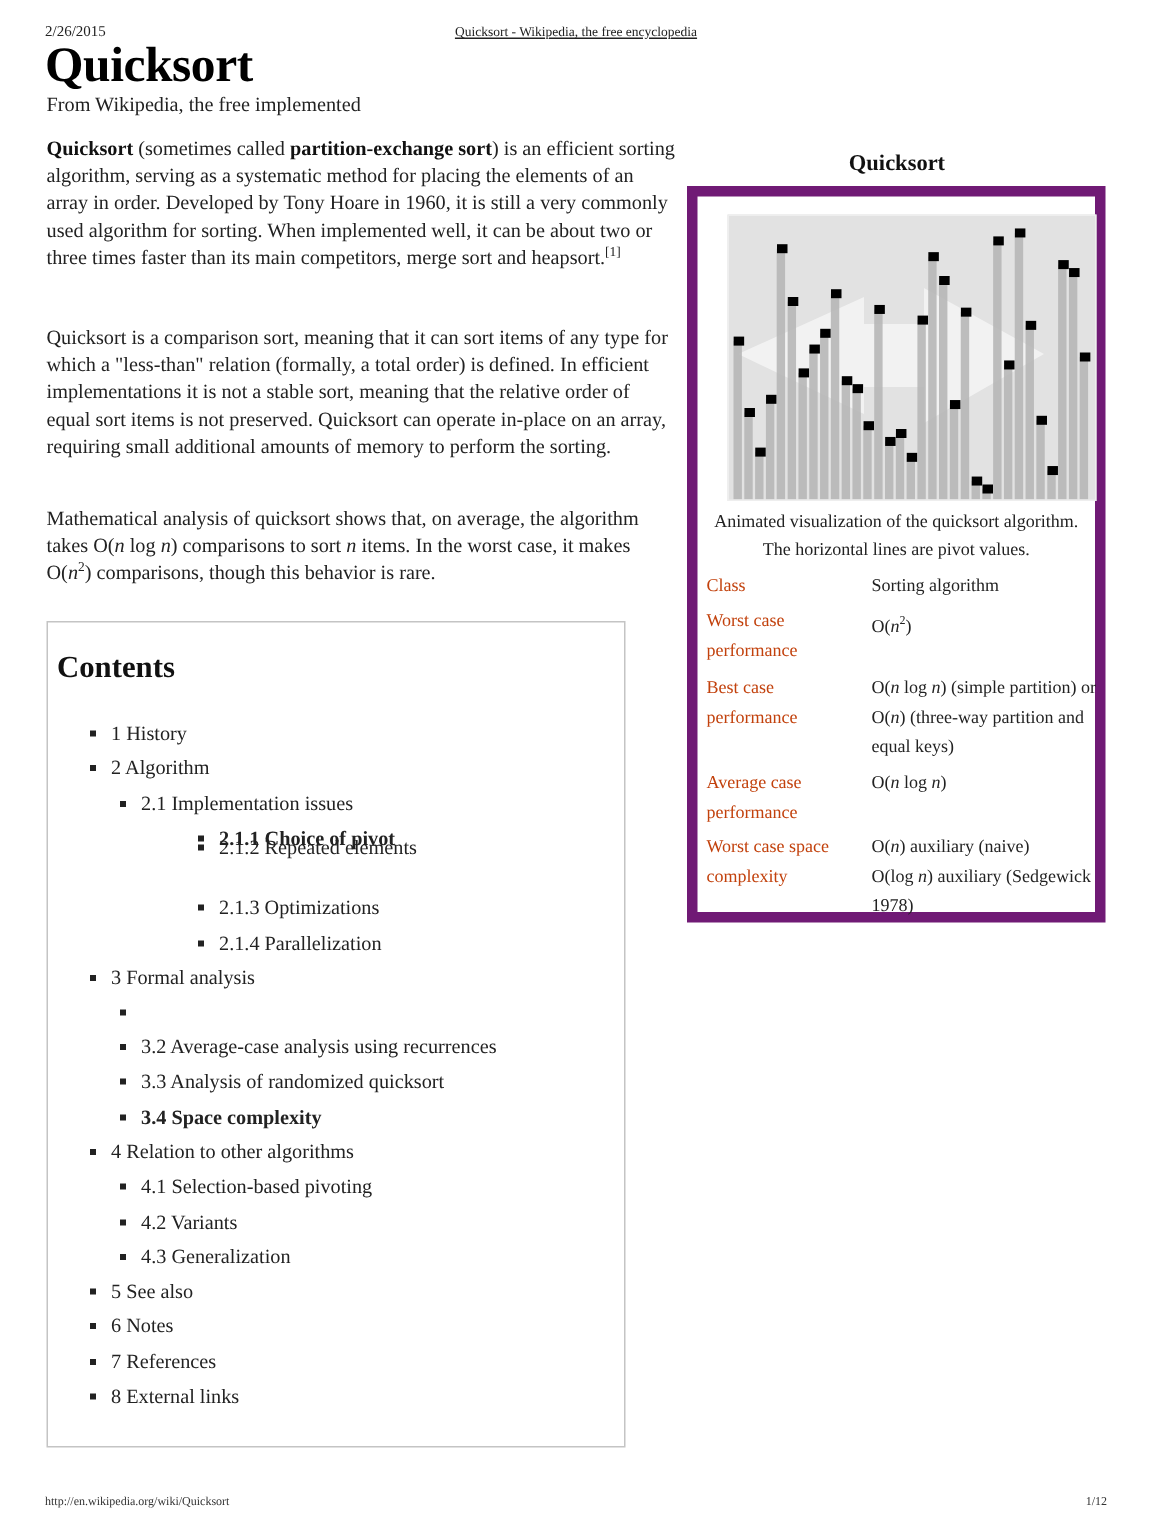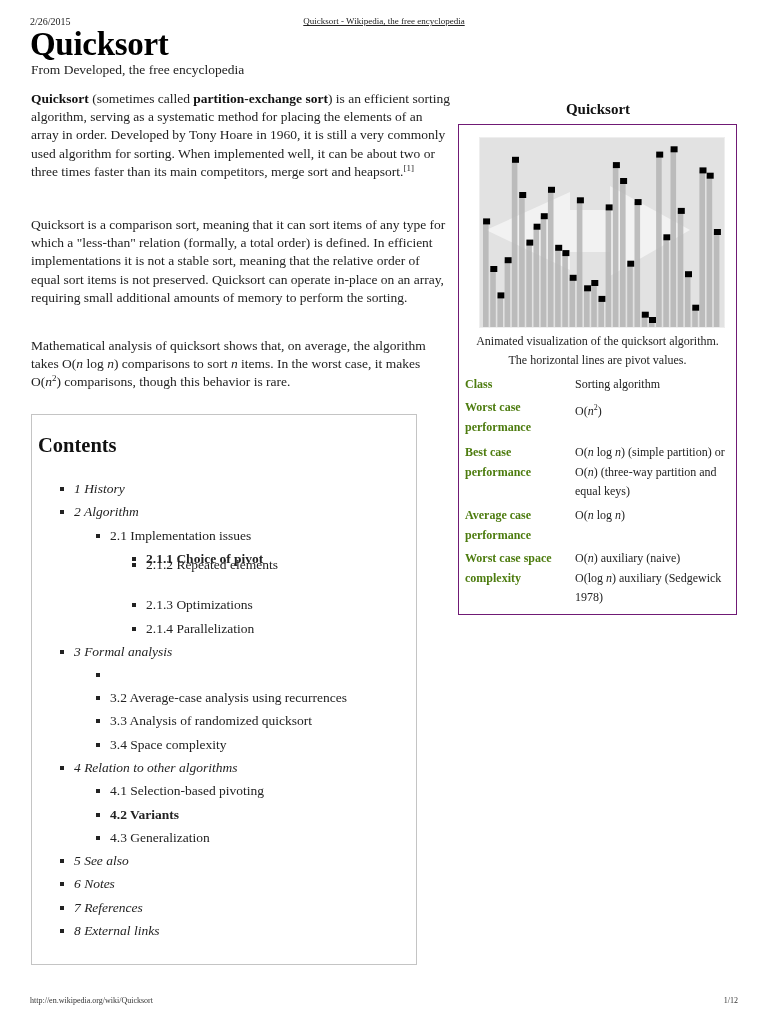--- a/index.html
+++ b/index.html
@@ -28,61 +28,61 @@
   #p2 { top: 216px; }
   #p3 { top: 337px; }
 
   
   .infobox-caption {
     position: absolute; left: 458px; width: 280px; top: 101px;
     text-align: center; font-size: 15px; font-weight: bold; color: #111;
   }
   .infobox {
     position: absolute; left: 458px; top: 124px; width: 279px; height: 491px;
-    border: 1px solid #701a75; box-sizing: border-box; background: #fff;
+    border: 7px solid #701a75; box-sizing: border-box; background: #fff;
   }
   .chart {
     position: absolute; left: 20px; top: 12px; width: 244px; height: 189px;
     background: #e2e2e2; border: 1px solid #eeeeee; overflow: hidden;
   }
   .chart svg { position: absolute; left: 0; top: 0; }
   .img-caption {
     position: absolute; left: 0; right: 0; top: 207px; text-align: center;
     font-size: 12px; line-height: 18.5px; color: #222;
   }
   .ib-row { position: absolute; left: 6px; right: 6px; font-size: 12px; line-height: 19.5px; }
-  .ib-label { position: absolute; left: 0; width: 100px; font-weight: bold; color: #4d7c0f; }
+  .ib-label { position: absolute; left: 0; width: 100px; font-weight: normal; color: #c2410c; }
   .ib-value { position: absolute; left: 110px; width: 160px; color: #222; }
 
   
   .toc {
     position: absolute; left: 31px; top: 414px; width: 386px; height: 551px;
     border: 1px solid #c4c4c4; box-sizing: border-box; background: #fff;
   }
   .toc-title {
     position: absolute; left: 6px; top: 19px; margin: 0;
     font-size: 20.5px; font-weight: bold; color: #111;
   }
   .toc-item { position: absolute; font-size: 13.5px; color: #222; white-space: nowrap; }
   .toc-item .bullet {
     display: inline-block; width: 4px; height: 4px; background: #222;
     vertical-align: middle; margin-right: 10px; position: relative; top: -1px;
   }
-  .lvl1 { left: 28px; font-style: italic; }
-  .lvl2 { left: 64px; }
+  .lvl1 { left: 28px; }
+  .lvl2 { left: 48px; }
   .lvl3 { left: 100px; }
 </style>
 </head>
 <body>
 
 <div class="pdf-header-date">2/26/2015</div>
 <div class="pdf-header-title">Quicksort - Wikipedia, the free encyclopedia</div>
 
 <h1 class="page-title">Quicksort</h1>
-<div class="subtitle">From Developed, the free encyclopedia</div>
+<div class="subtitle">From Wikipedia, the free implemented</div>
 
 <p class="lead" id="p1"><b>Quicksort</b><span> (sometimes called </span><b>partition-exchange sort</b><span>) is an efficient sorting algorithm, serving as a systematic method for placing the elements of an array in order. Developed by Tony Hoare in 1960, it is still a very commonly used algorithm for sorting. When implemented well, it can be about two or three times faster than its main competitors, merge sort and heapsort.</span><sup>[1]</sup></p>
 
 <p class="lead" id="p2">Quicksort is a comparison sort, meaning that it can sort items of any type for which a "less-than" relation (formally, a total order) is defined. In efficient implementations it is not a stable sort, meaning that the relative order of equal sort items is not preserved. Quicksort can operate in-place on an array, requiring small additional amounts of memory to perform the sorting.</p>
 
 <p class="lead" id="p3"><span>Mathematical analysis of quicksort shows that, on average, the algorithm takes O(</span><i>n</i><span> log </span><i>n</i><span>) comparisons to sort </span><i>n</i><span> items. In the worst case, it makes O(</span><i>n</i><sup>2</sup><span>) comparisons, though this behavior is rare.</span></p>
 
 <div class="infobox-caption">Quicksort</div>
 <div class="infobox">
   <div class="chart">
@@ -193,24 +193,24 @@
       <div class="toc-item lvl1" style="top: 89px;"><span class="bullet"></span><span>2 Algorithm</span></div>
       <div class="toc-item lvl2" style="top: 113px;"><span class="bullet"></span><span>2.1 Implementation issues</span></div>
       <div class="toc-item lvl3" style="top: 136px; font-weight: bold;"><span class="bullet"></span><span>2.1.1 Choice of pivot</span></div>
       <div class="toc-item lvl3" style="top: 142px;"><span class="bullet"></span><span>2.1.2 Repeated elements</span></div>
       <div class="toc-item lvl3" style="top: 182px;"><span class="bullet"></span><span>2.1.3 Optimizations</span></div>
       <div class="toc-item lvl3" style="top: 206px; text-align: center;"><span class="bullet"></span><span>2.1.4 Parallelization</span></div>
       <div class="toc-item lvl1" style="top: 229px;"><span class="bullet"></span><span>3 Formal analysis</span></div>
       <div class="toc-item lvl2" style="top: 252px;"><span class="bullet"></span></div>
       <div class="toc-item lvl2" style="top: 275px;"><span class="bullet"></span><span>3.2 Average-case analysis using recurrences</span></div>
       <div class="toc-item lvl2" style="top: 298px;"><span class="bullet"></span><span>3.3 Analysis of randomized quicksort</span></div>
-      <div class="toc-item lvl2" style="top: 322px;"><span class="bullet"></span><span>3.4 Space complexity</span></div>
+      <div class="toc-item lvl2" style="top: 322px; font-weight: bold;"><span class="bullet"></span><span>3.4 Space complexity</span></div>
       <div class="toc-item lvl1" style="top: 345px;"><span class="bullet"></span><span>4 Relation to other algorithms</span></div>
       <div class="toc-item lvl2" style="top: 368px;"><span class="bullet"></span><span>4.1 Selection-based pivoting</span></div>
-      <div class="toc-item lvl2" style="top: 392px; font-weight: bold;"><span class="bullet"></span><span>4.2 Variants</span></div>
+      <div class="toc-item lvl2" style="top: 392px;"><span class="bullet"></span><span>4.2 Variants</span></div>
       <div class="toc-item lvl2" style="top: 415px;"><span class="bullet"></span><span>4.3 Generalization</span></div>
       <div class="toc-item lvl1" style="top: 438px;"><span class="bullet"></span><span>5 See also</span></div>
       <div class="toc-item lvl1" style="top: 461px;"><span class="bullet"></span><span>6 Notes</span></div>
       <div class="toc-item lvl1" style="top: 485px;"><span class="bullet"></span><span>7 References</span></div>
       <div class="toc-item lvl1" style="top: 508px;"><span class="bullet"></span><span>8 External links</span></div>
     </div>
 </div>
 
 <div class="pdf-footer-url">http://en.wikipedia.org/wiki/Quicksort</div>
 <div class="pdf-footer-page">1/12</div>

